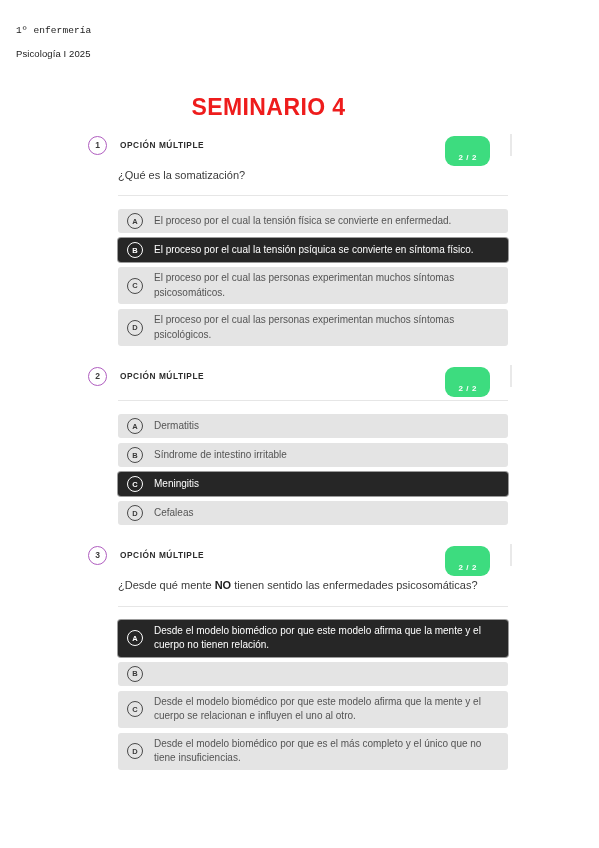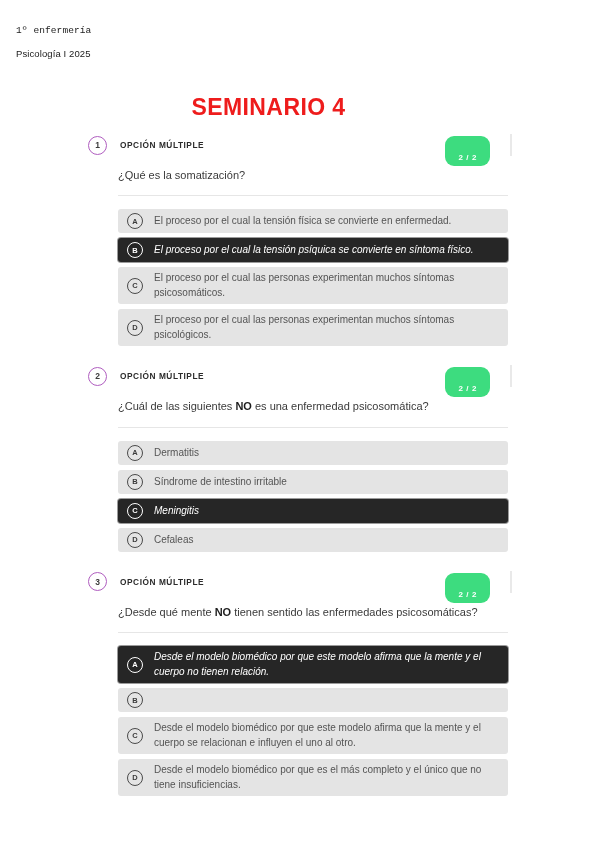--- a/index.html
+++ b/index.html
@@ -157,21 +157,21 @@
     border-color: #ffffff;
     color: #ffffff;
   }
 
   .opt-text {
     margin-left: 11px;
     font-size: 10px;
     color: #545454;
     line-height: 1.45;
   }
-  .option.selected .opt-text { color: #ffffff; font-style: italic; }
+  .option.selected .opt-text { color: #ffffff; }
 </style>
 </head>
 <body>
 
 <div class="note note-1">1º enfermería</div>
 <div class="note note-2">Psicología I 2025</div>
 
 <div class="doc-title">SEMINARIO 4</div>
 
 <div class="quiz" id="quiz">
@@ -203,21 +203,20 @@
         </div>
       </div>
     </div>
     <div class="question-block">
       <div class="q-head">
         <div class="q-num">2</div>
         <div class="q-type">OPCIÓN MÚLTIPLE</div>
         <div class="q-score">2 / 2</div>
         <div class="q-divider-v"></div>
       </div>
-      <div class="q-text"><span>¿Cuál de las siguientes </span><b>NO</b><span> es una enfermedad psicosomática?</span></div>
       <div class="q-rule"></div>
       <div class="options">
         <div class="option">
           <div class="opt-letter">A</div>
           <div class="opt-text">Dermatitis</div>
         </div>
         <div class="option">
           <div class="opt-letter">B</div>
           <div class="opt-text">Síndrome de intestino irritable</div>
         </div>

